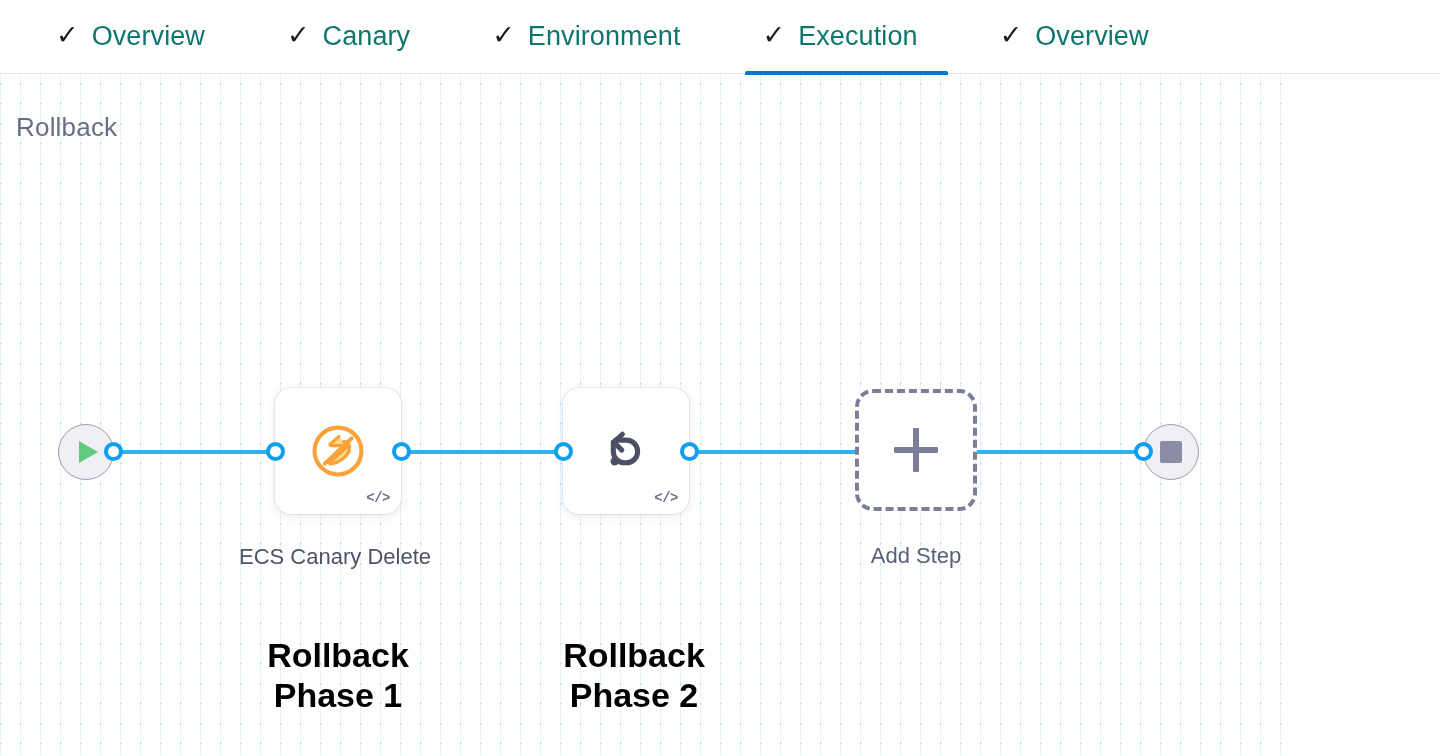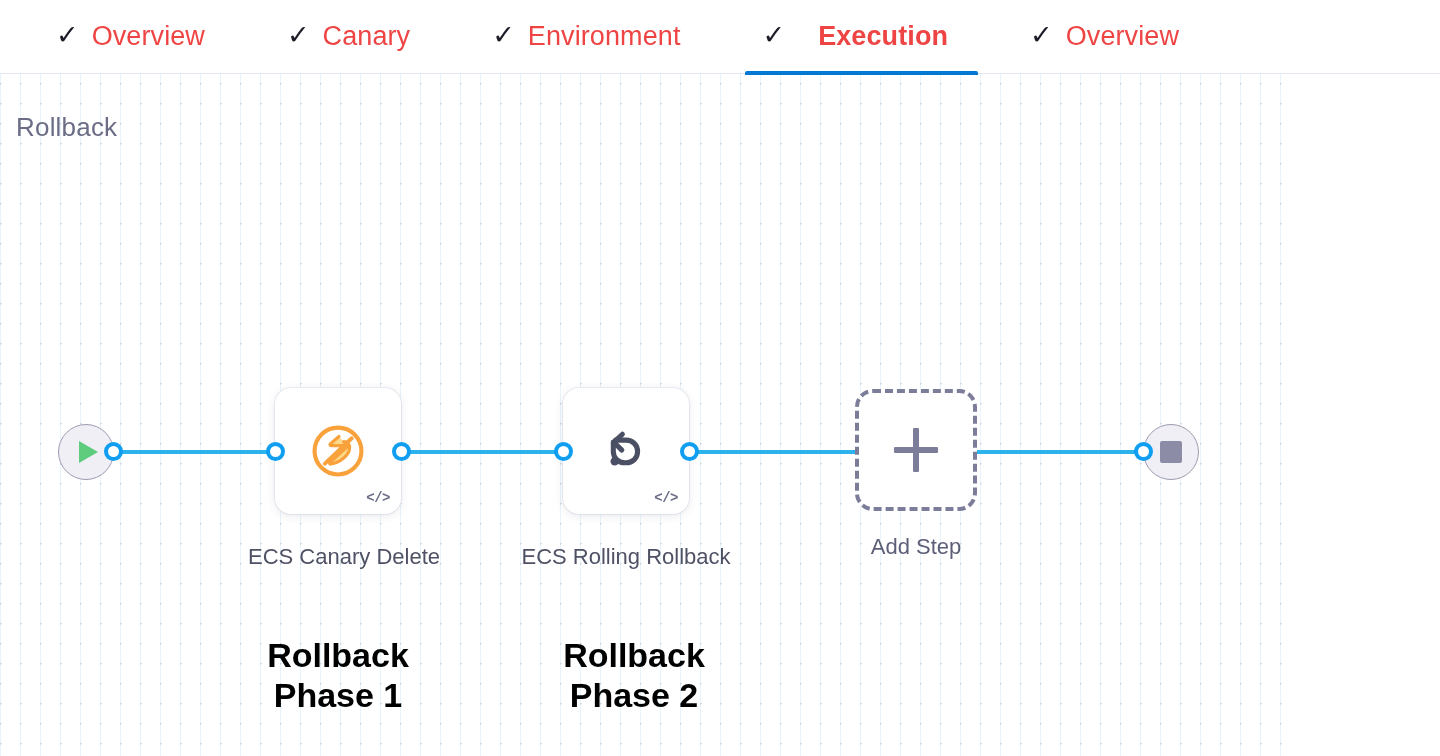--- a/index.html
+++ b/index.html
@@ -47,25 +47,25 @@
     font-size: 27px;
     line-height: 1;
     color: #1c1c28;
     font-weight: 400;
     display: inline-block;
     transform: translateY(-1px);
   }
   .tab .tab-label {
     font-size: 27px;
     line-height: 1;
-    color: #ef4444;
+    color: #0f766e;
     letter-spacing: 0.1px;
     white-space: nowrap;
   }
-  .tab.is-active .tab-label { font-weight: 700; margin-left: 20px; }
+  .tab.is-active .tab-label { font-weight: 400; }
   .tab.is-active::after {
     content: "";
     position: absolute;
     left: 0; right: 0;
     bottom: -1px;
     height: 4px;
     background: #0278d5;
     border-radius: 2px 2px 0 0;
   }
 
@@ -225,20 +225,21 @@
   .plus-glyph::before { left: 0; right: 0; top: 19px; height: 6px; }
   .plus-glyph::after  { top: 0; bottom: 0; left: 19px; width: 6px; }
 
   .add-step-label {
     position: absolute;
     width: 240px;
     text-align: center;
     font-size: 22px;
     color: #5c5f77;
     user-select: none;
+    margin-top: 9px;
   }
 </style>
 </head>
 <body>
 
 <div id="app">
 
   <div class="tabbar">
 
     <div class="tab">
@@ -290,39 +291,37 @@
           <svg viewBox="0 0 64 64" width="60" height="60" aria-hidden="true">
             <circle cx="32" cy="32" r="25" fill="none" stroke="#f9a13a" stroke-width="4.4"></circle>
             <path d="M38 22c3.6 0 6.4 2.7 6.4 6.1 0 4.1-2.4 8.3-6.6 11.7-4.1 3.3-9.3 5.4-13.6 6.1-1 .2-1.6-1-0.8-1.7l18-16.4c.6-.6.2-1.6-.6-1.6H24.5c-1 0-1.4-1.2-.7-1.8L33 16.6" fill="#fcd98b" stroke="#f9a13a" stroke-width="3.4" stroke-linejoin="round" stroke-linecap="round"></path>
             <path d="M18 45.5 46.6 18.4" stroke="#f9a13a" stroke-width="4.2" stroke-linecap="round"></path>
           </svg>
         </div>
         <div class="code-badge">&lt;/&gt;</div>
       </div>
       <div class="port" style="left:266px; top:368px;"></div>
       <div class="port" style="left:392px; top:368px;"></div>
-      <div class="node-label" style="left:239px; top:462px;">ECS Canary
+      <div class="node-label" style="left:230px; top:462px;">ECS Canary
 Delete</div>
       <div class="phase-note" style="left:188px; top:562px;">Rollback
 Phase 1</div>
 
       <div class="node" style="left:563px; top:314px;">
         <div class="node-icon">
           <svg viewBox="0 0 64 64" width="58" height="58" aria-hidden="true">
             <path d="M18 22v10.5c0 7.3 5.6 12.5 12.6 12.5h1.6c7 0 12.6-5.2 12.6-12.5S39.2 20 32.2 20H20.5" fill="none" stroke="#4b4f63" stroke-width="5.6" stroke-linecap="round"></path>
             <path d="M28 13.5 18.6 22.4 27.4 31" fill="none" stroke="#4b4f63" stroke-width="5.6" stroke-linecap="round" stroke-linejoin="round"></path>
             <circle cx="19.5" cy="43.5" r="4.6" fill="#4b4f63"></circle>
           </svg>
         </div>
         <div class="code-badge">&lt;/&gt;</div>
       </div>
       <div class="port" style="left:554px; top:368px;"></div>
       <div class="port" style="left:680px; top:368px;"></div>
-      <div class="node-label" style="left:521px; top:462px;">ECS Rolling
-Rollback</div>
       <div class="phase-note" style="left:484px; top:562px;">Rollback
 Phase 2</div>
 
       <div class="add-step" style="left:855px; top:315px;">
         <div class="plus-glyph"></div>
       </div>
       <div class="add-step-label" style="left:796px; top:460px;">Add Step</div>
 
       <div class="terminal" style="left:1143px; top:350px;">
         <div class="stop-sq"></div>

